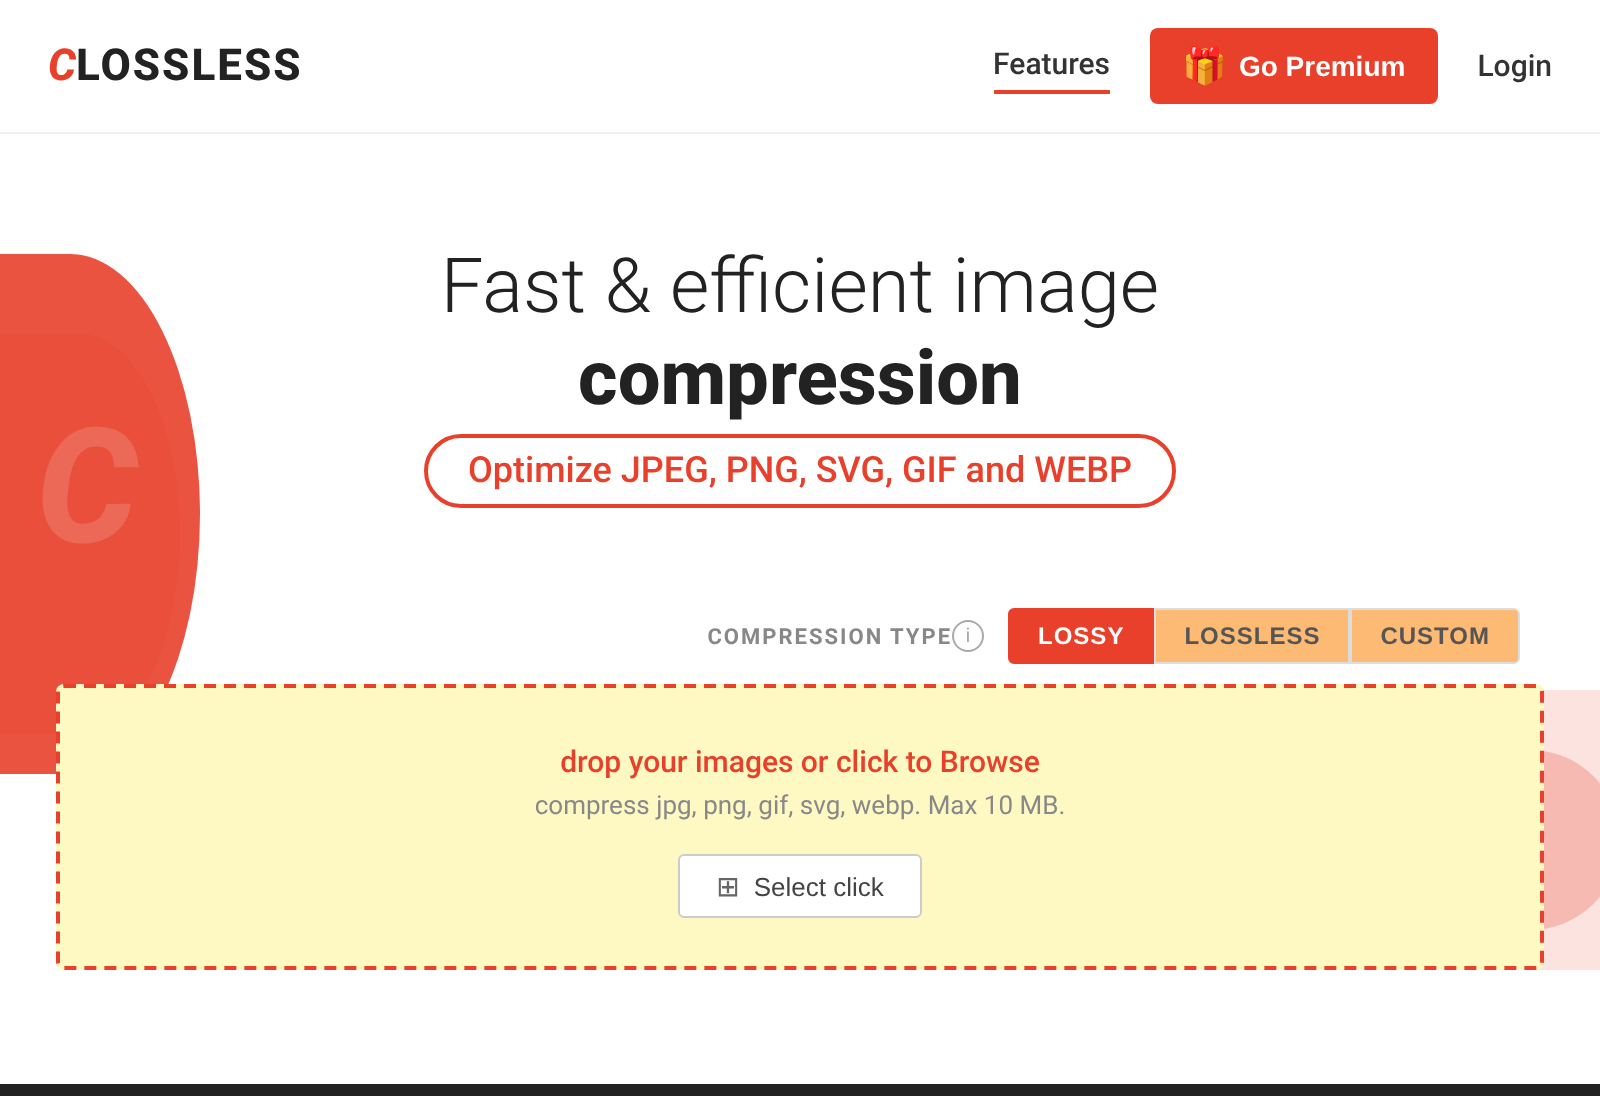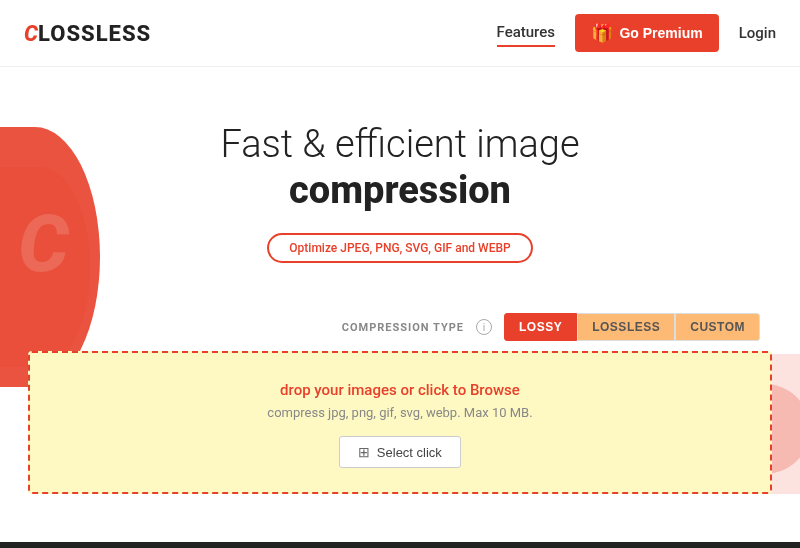--- a/index.html
+++ b/index.html
@@ -100,26 +100,25 @@
       font-weight: 300;
       line-height: 1.2;
       margin-bottom: 4px;
     }
     .hero-title strong {
       font-weight: 800;
       display: block;
     }
     .hero-subtitle {
       display: inline-block;
-      margin-top: 16px;
       border: 2px solid #e8402a;
       color: #e8402a;
       padding: 6px 20px;
       border-radius: 20px;
-      font-size: 12px;
+      font-size: 18px;
       font-weight: 500;
       text-align: right;
     }
 
     
     .blob-left {
       position: absolute;
       left: -30px;
       top: 60px;
       width: 130px;
@@ -181,21 +180,20 @@
       justify-content: flex-end;
       gap: 0;
       padding-right: 40px;
       margin-bottom: 10px;
     }
     .compression-label {
       font-size: 11px;
       font-weight: 700;
       color: #888;
       letter-spacing: 1px;
-      margin-right: 12px;
       text-transform: uppercase;
     }
     .info-icon {
       width: 16px;
       height: 16px;
       border-radius: 50%;
       border: 1.5px solid #aaa;
       color: #aaa;
       font-size: 10px;
       display: inline-flex;

